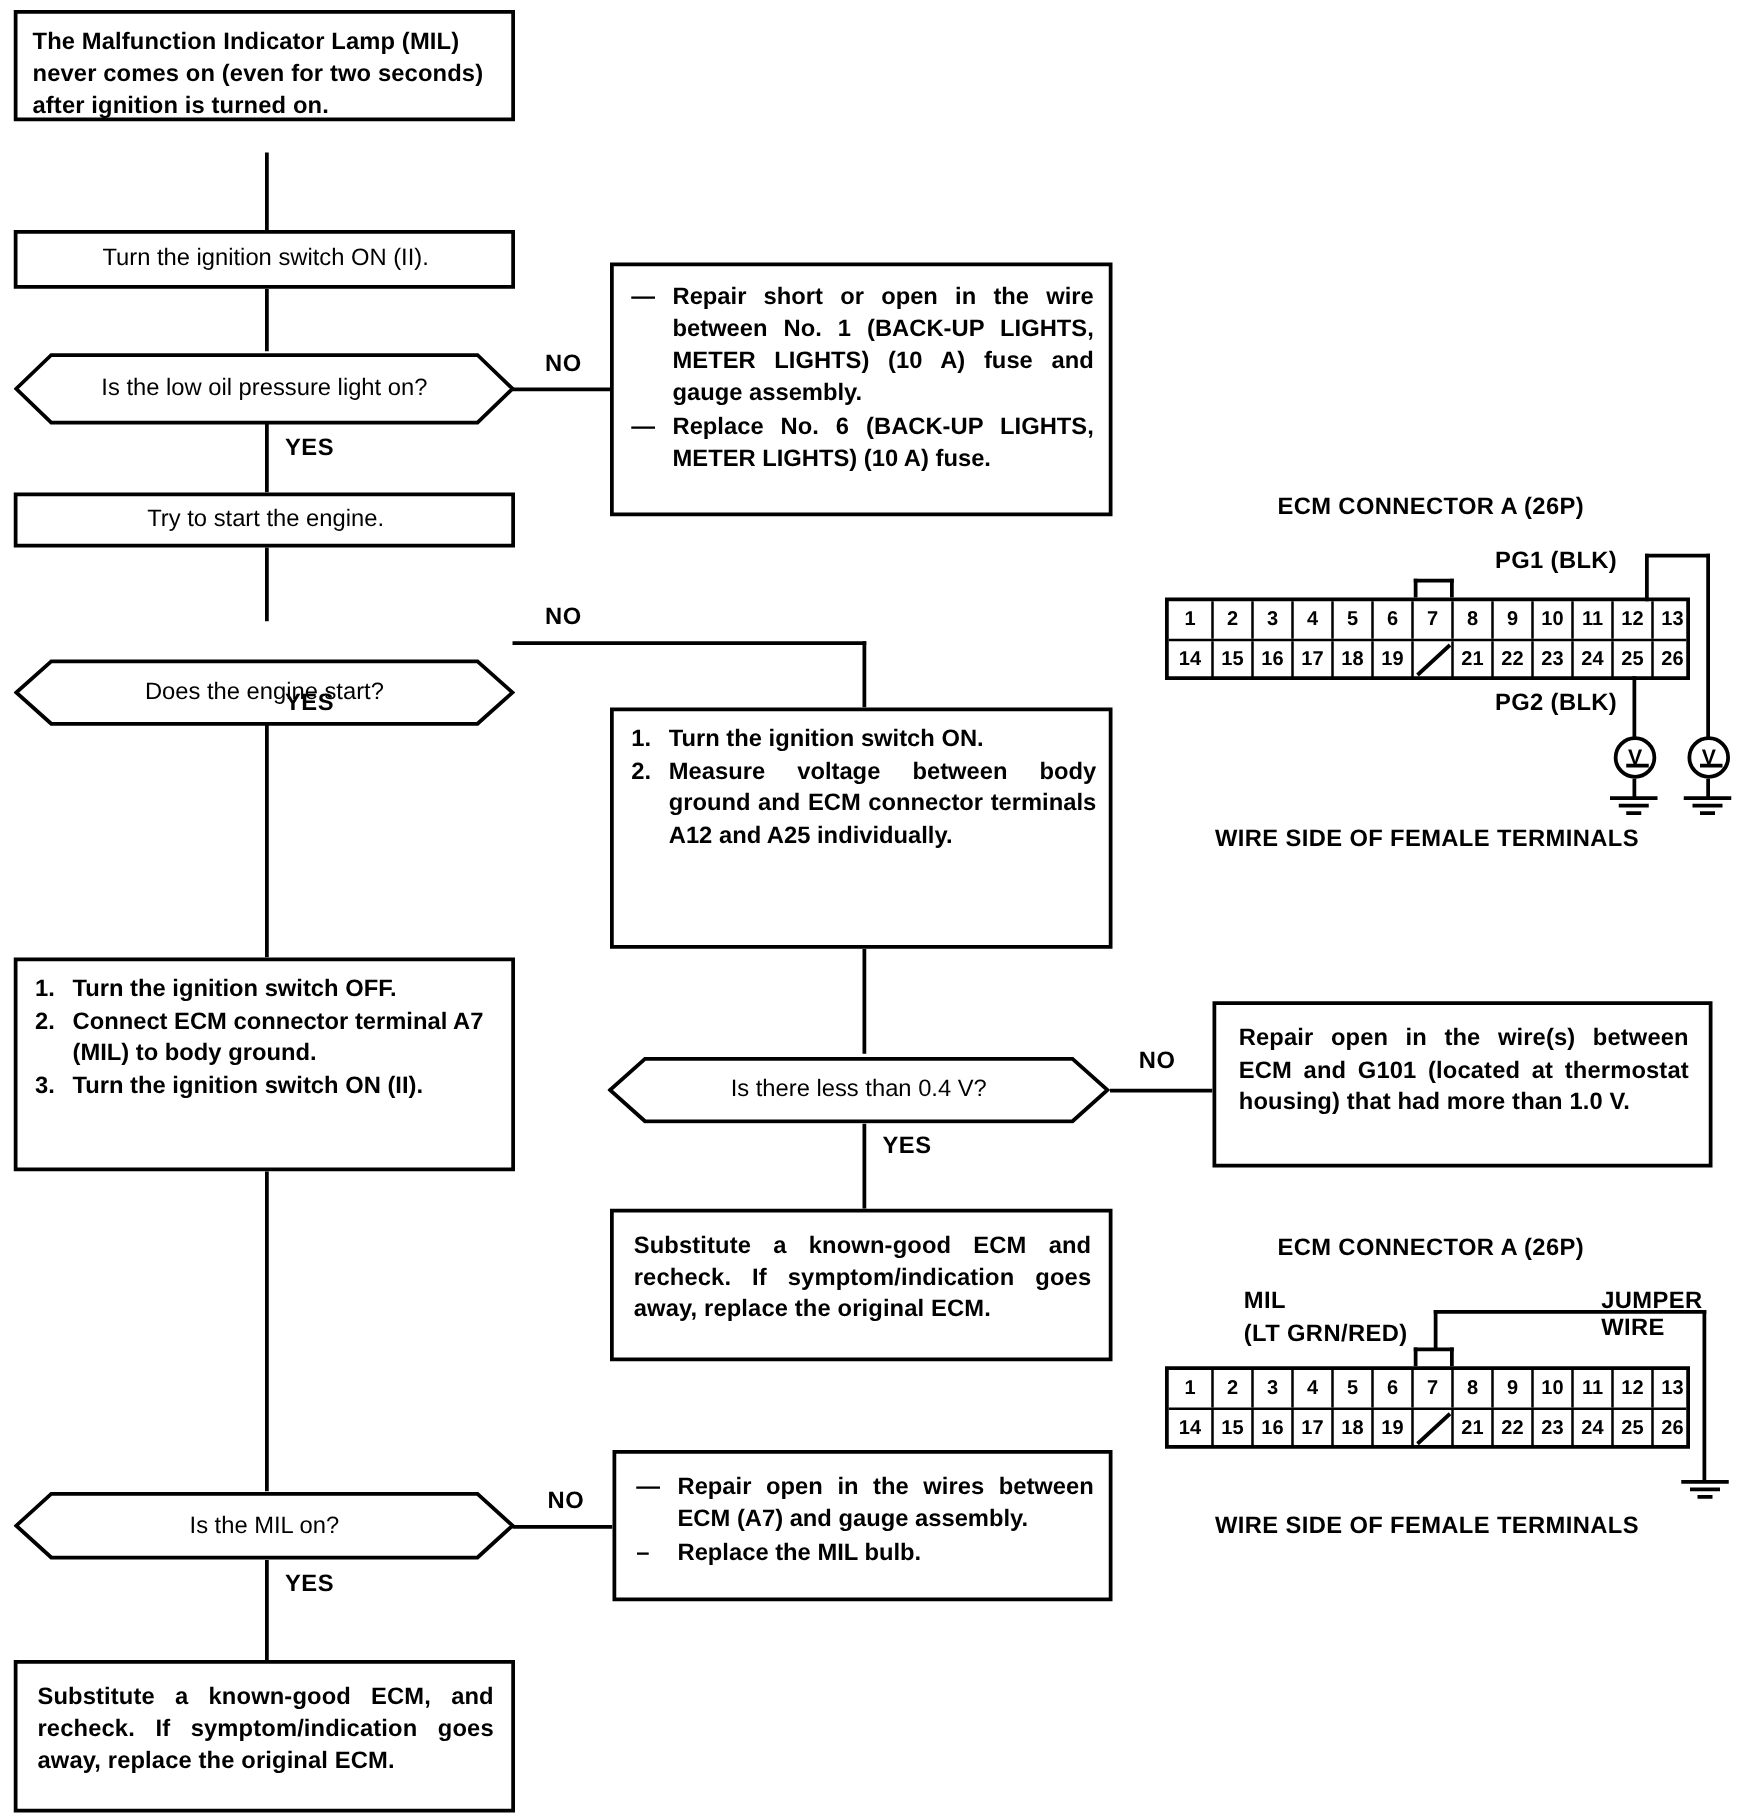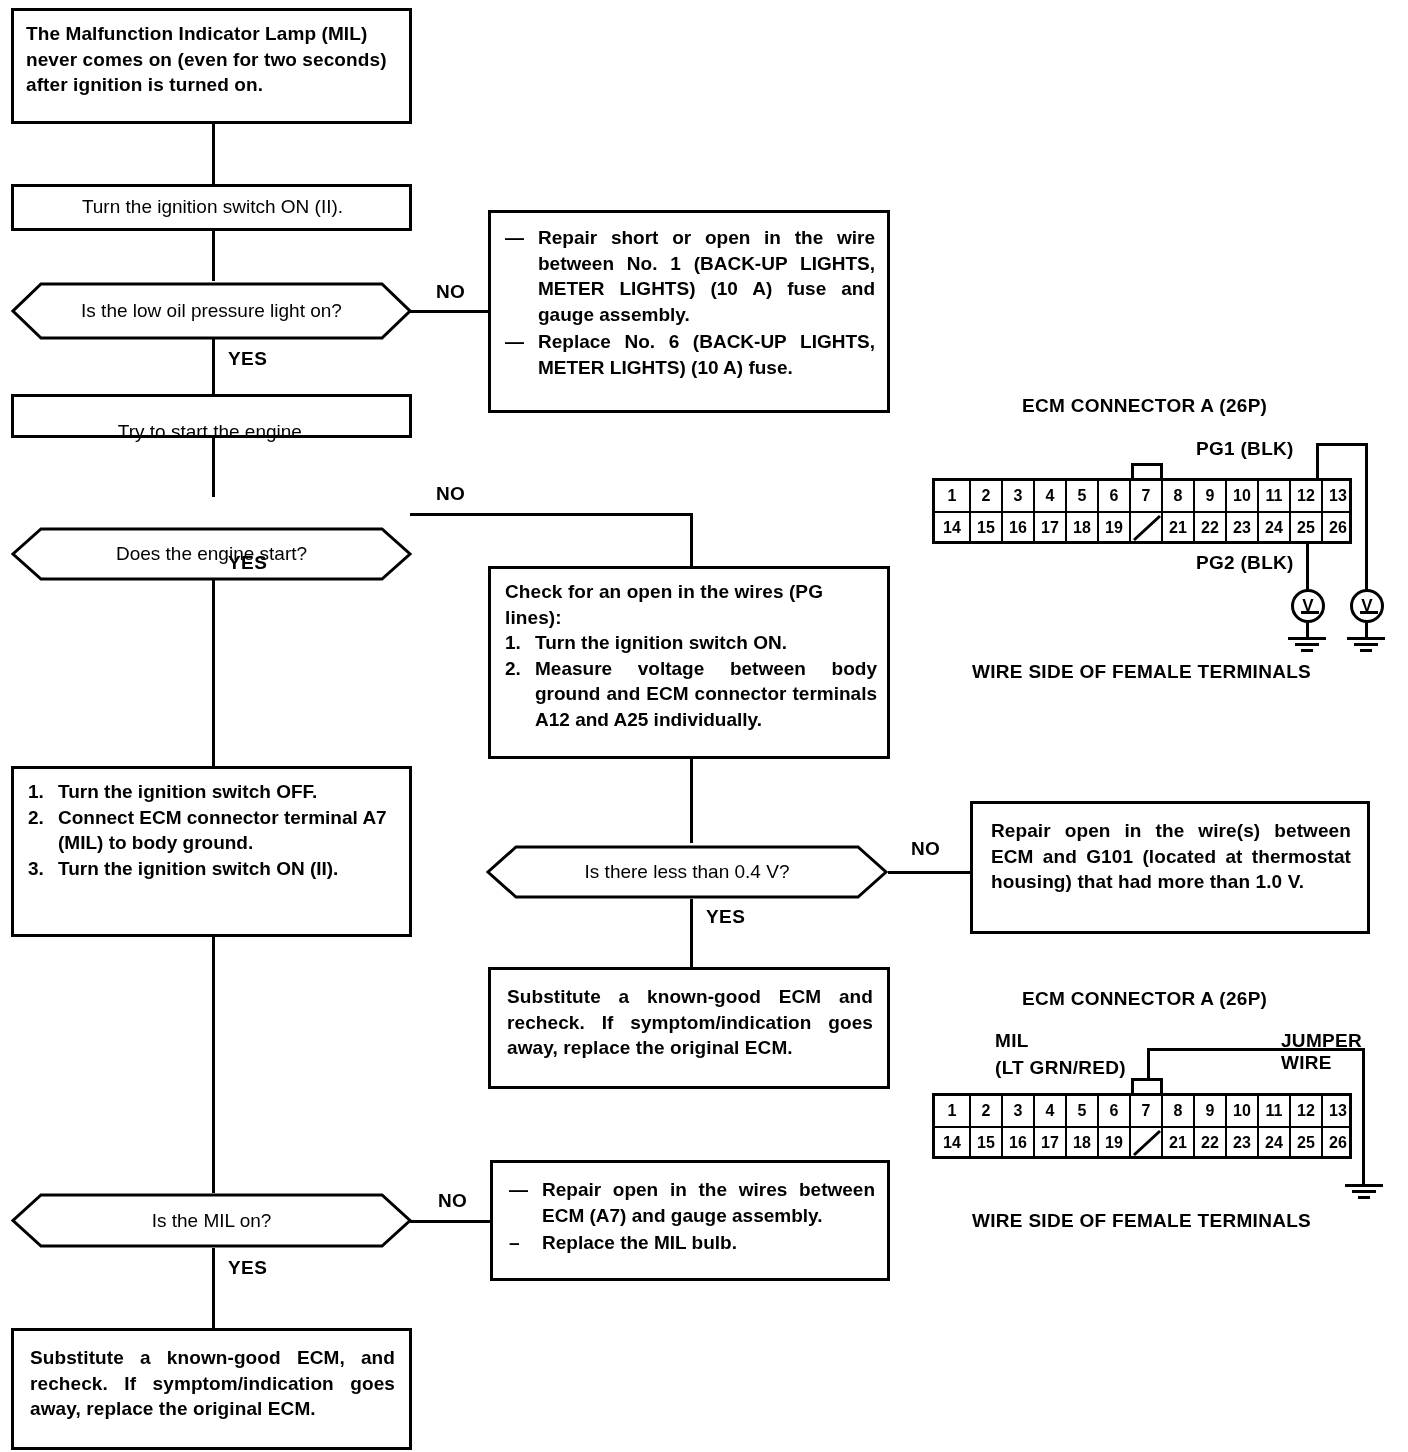--- a/index.html
+++ b/index.html
@@ -79,21 +79,21 @@
   <div class="ln lnv" style="left:690px;top:513px;height:53px;"></div>
 
   <div class="ln lnv" style="left:690px;top:759px;height:84px;"></div>
 
   <div class="ln lnh" style="left:888px;top:871px;width:82px;"></div>
 
   <div class="ln lnv" style="left:690px;top:899px;height:68px;"></div>
 
   <div class="ln lnh" style="left:410px;top:1220px;width:80px;"></div>
 
-  <div class="box" style="left:11px;top:8px;width:401px;height:116px;">
+  <div class="box" style="left:11px;top:8px;width:401px;height:89px;">
     <div class="inner t-bold" style="padding-top:10px;">The Malfunction Indicator Lamp (MIL) never comes on (even for two seconds) after ignition is turned on.</div>
   </div>
 
   <div class="box" style="left:11px;top:184px;width:401px;height:47px;">
     <div class="inner t-plain center" style="padding-top:7px;">Turn the ignition switch ON (II).</div>
   </div>
 
   <div class="hex" style="left:11px;top:282px;width:401px;height:58px;">
     <svg width="401" height="58" viewBox="0 0 401 58">
       <polygon points="30,2 371,2 399,29 371,56 30,56 2,29" fill="#fff" stroke="#000" stroke-width="3"></polygon>
@@ -110,35 +110,34 @@
         <span class="tx just">Repair short or open in the wire between No. 1 (BACK-UP LIGHTS, METER LIGHTS) (10 A) fuse and gauge assembly.</span>
       </div>
       <div class="li li-dash" style="margin-top:2px;">
         <span class="mk">—</span>
         <span class="tx just">Replace No. 6 (BACK-UP LIGHTS, METER LIGHTS) (10 A) fuse.</span>
       </div>
     </div>
   </div>
 
   <div class="box" style="left:11px;top:394px;width:401px;height:44px;">
-    <div class="inner t-plain center" style="padding-top:22px;border-radius:12px;">Try to start the engine.</div>
+    <div class="inner t-plain center" style="padding-top:6px;border-radius:12px;">Try to start the engine.</div>
   </div>
 
   <div class="hex" style="left:11px;top:490px;width:401px;height:54px;margin-top:37px;">
     <svg width="401" height="54" viewBox="0 0 401 54">
       <polygon points="30,2 371,2 399,27 371,52 30,52 2,27" fill="#fff" stroke="#000" stroke-width="3"></polygon>
     </svg>
     <div class="lbl">Does the engine start?</div>
   </div>
   <div class="blabel" style="left:436px;top:483px;">NO</div>
   <div class="blabel" style="left:228px;top:552px;">YES</div>
 
   <div class="box" style="left:488px;top:566px;width:402px;height:193px;">
     <div class="inner" style="padding:10px 10px 0 14px;">
-      <div class="t-bold">Check for an open in the wires (PG lines):</div>
       <div class="li">
         <span class="mk">1.</span>
         <span class="tx">Turn the ignition switch ON.</span>
       </div>
       <div class="li">
         <span class="mk">2.</span>
         <span class="tx just">Measure voltage between body ground and ECM connector terminals A12 and A25 individually.</span>
       </div>
     </div>
   </div>

